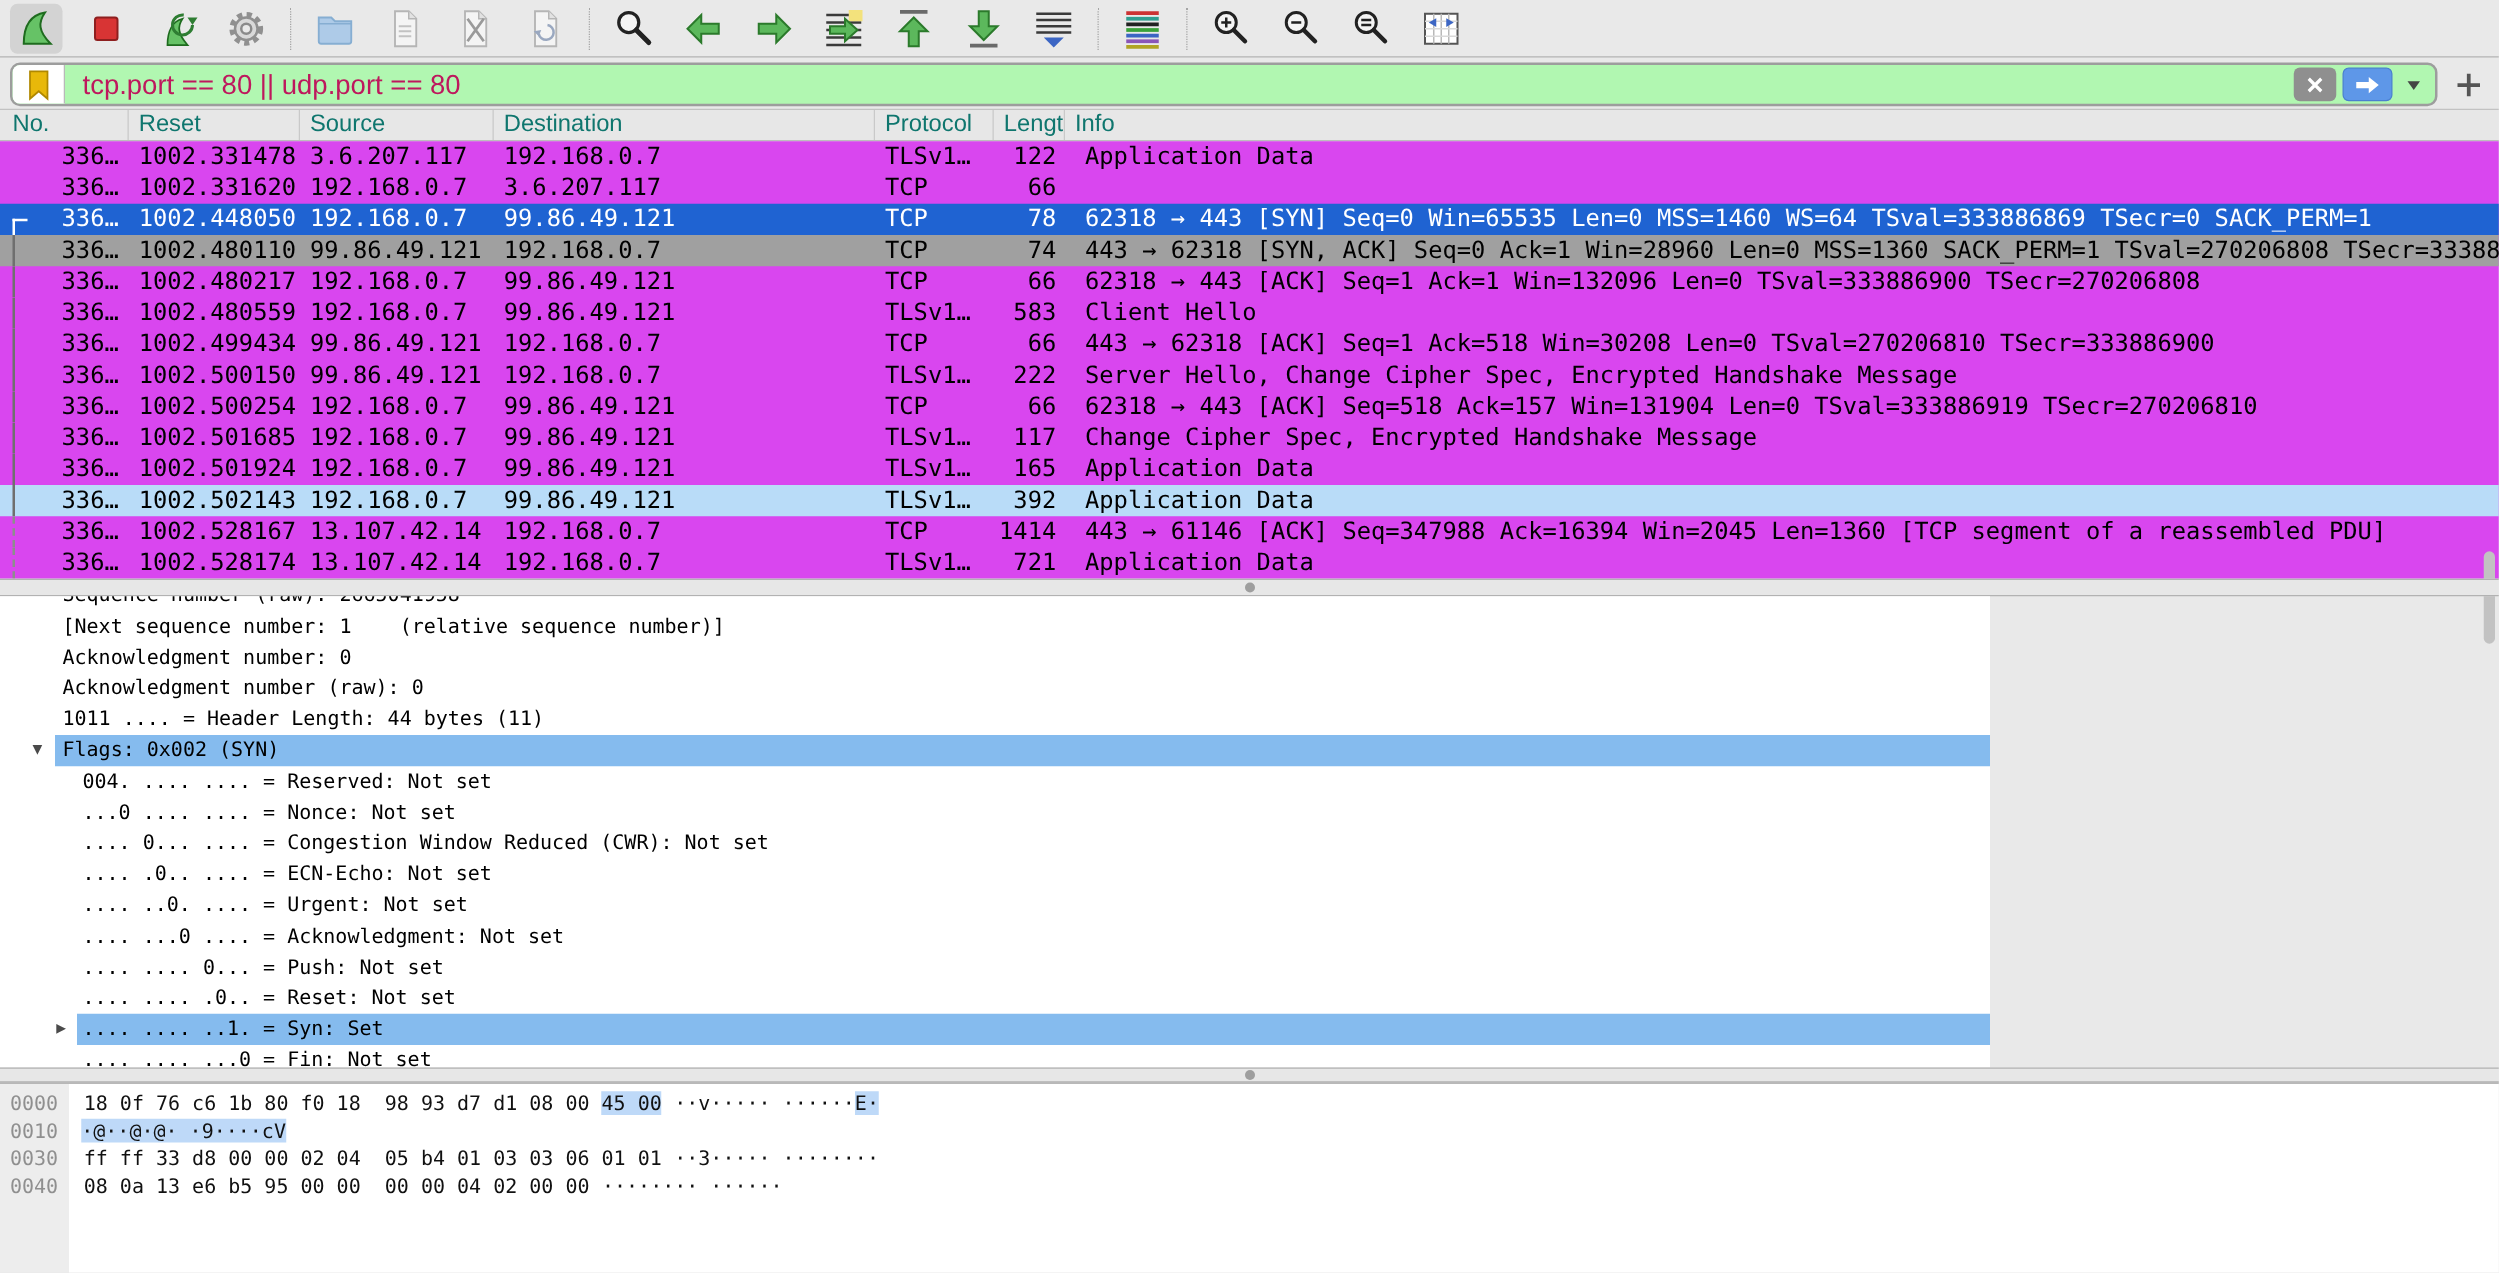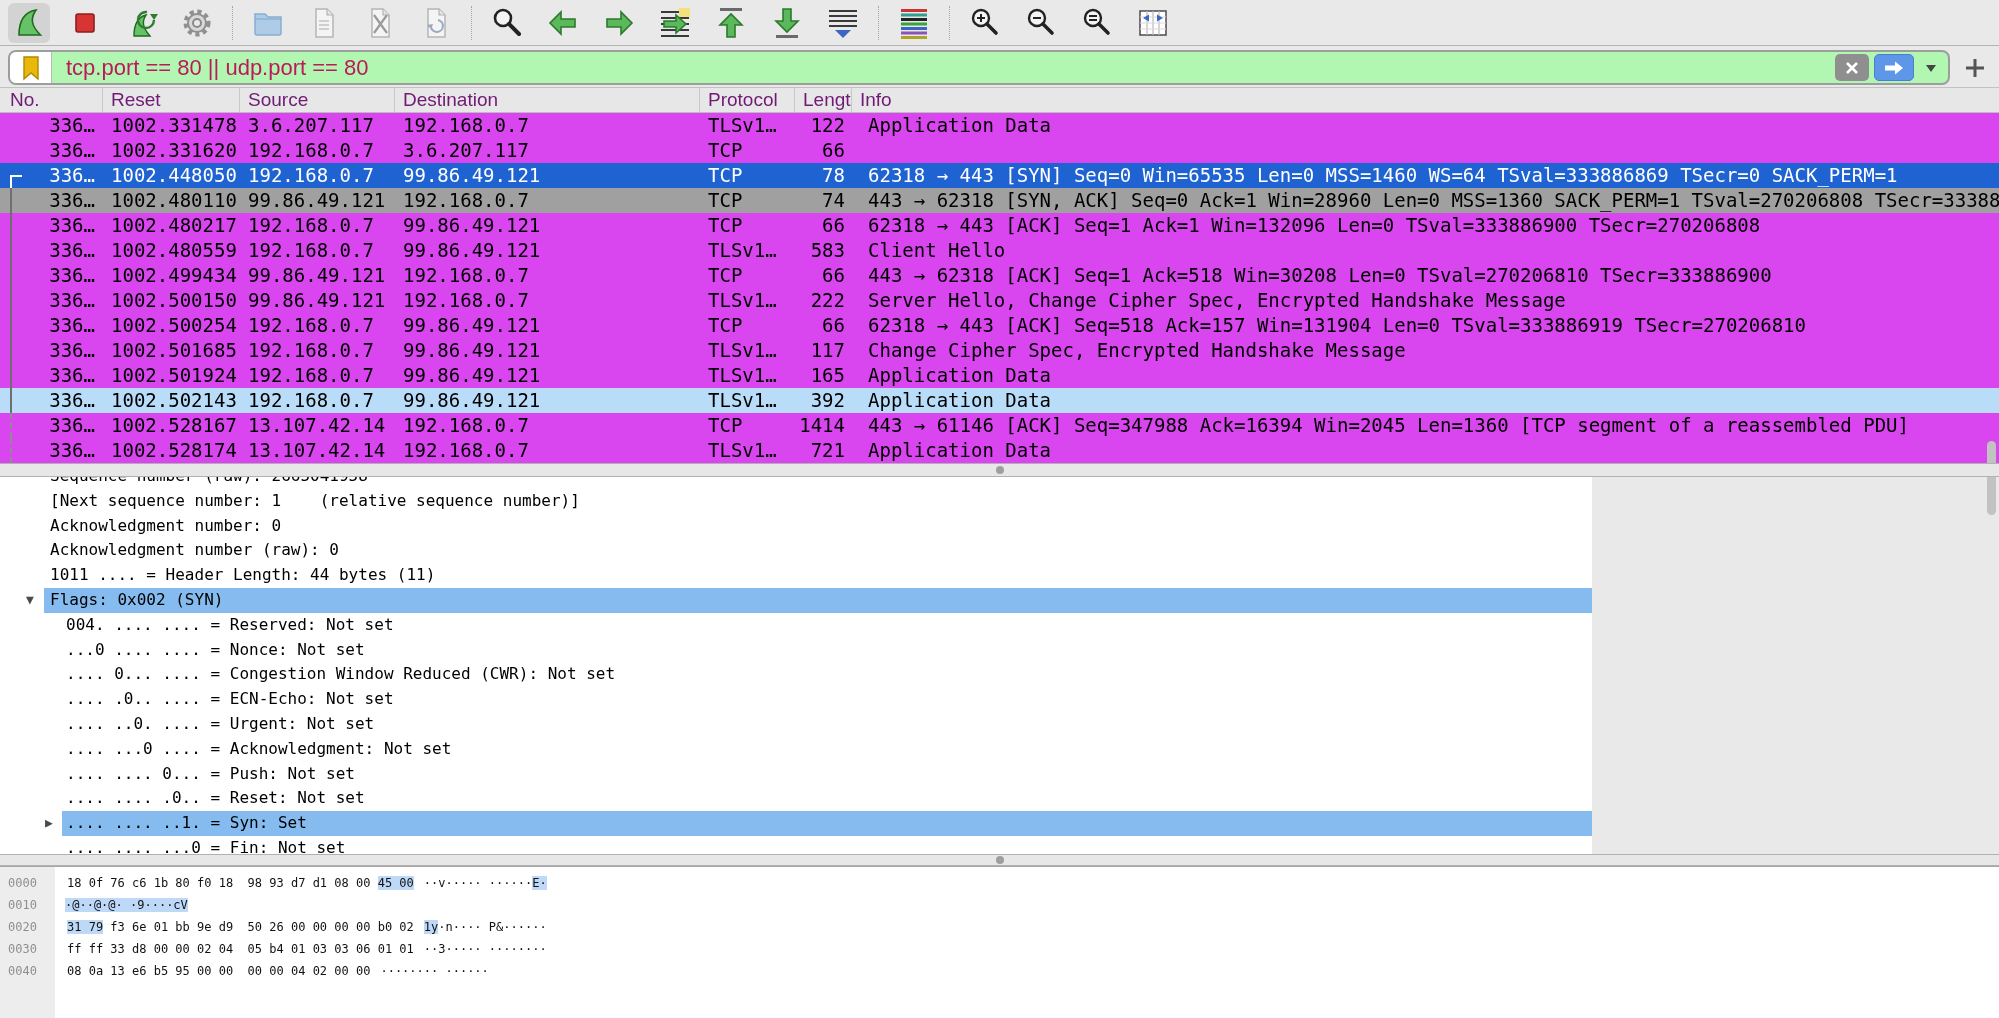--- a/index.html
+++ b/index.html
@@ -31,21 +31,21 @@
           justify-content:center; margin-right:5px; flex:0 0 auto; }
   #clear-btn { width:34px; background:#8f8f8f; }
   #apply-btn { width:40px; background:#5e97e8; border:1px solid #4a7fd0; }
   #filter-dd { width:24px; background:transparent; }
   #add-filter-btn { position:absolute; left:1958px; top:6px; width:34px; height:30px;
                     display:flex; align-items:center; justify-content:center; }
 
   
   #list-header { position:absolute; left:0; top:88px; width:1999px; height:25px;
                  background:#e7e7e7; border-bottom:1px solid #bdbdbd; display:flex;
-                 font-size:19px; color:#701a75; line-height:24px; }
+                 font-size:19px; color:#0f766e; line-height:24px; }
   .hcell { border-right:1px solid #c9c9c9; padding-left:8px; overflow:hidden; white-space:nowrap; }
   .c-no{width:103px; padding-left:10px;} .c-time{width:137px;} .c-src{width:155px;}
   .c-dst{width:305px;} .c-proto{width:95px;} .c-len{width:57px;} .c-info{flex:1; border-right:none;}
 
   #rows { position:absolute; left:0; top:113px; width:1999px; height:350px;
           background:#d946ef; }
   .prow { display:flex; height:25px; line-height:25px; font-size:19px;
           font-family:"DejaVu Sans Mono", monospace; white-space:pre; position:relative;
           overflow:hidden; color:#000; }
   .prow > span { overflow:hidden; flex:0 0 auto; }
@@ -81,21 +81,21 @@
   .lvl1 { padding-left:50px; } .lvl2 { padding-left:66px; }
   .dl.hl1 { background:linear-gradient(to right, transparent 44px, #85bbee 44px); }
   .dl.hl2 { background:linear-gradient(to right, transparent 62px, #85bbee 62px); }
   .twig { position:absolute; font-size:13px; color:#4a4a4a; }
   .twig.open { left:26px; } .twig.closed { left:45px; }
 
   
   #hexpane { position:absolute; left:0; top:866px; width:1999px; height:152px;
              background:linear-gradient(to right, #ededed 55px, #ffffff 55px);
              border-top:1px solid #a6a6a6; padding-top:5px; }
-  .hx { display:flex; height:22px; line-height:22px; font-size:12px;
+  .hx { display:flex; height:22px; line-height:22px; font-size:16px;
         font-family:"DejaVu Sans Mono", monospace; white-space:pre; color:#111; }
   .off { width:55px; padding-left:8px; color:#8f8f8f; }
   .hxb { margin-left:12px; } .hxa { margin-left:10px; }
   .hlb { background:#bed9f8; }
 </style>
 </head>
 <body>
 
 <div id="toolbar">
   <div class="tbtn pressed">
@@ -322,16 +322,15 @@
   </div>
 </div>
 
 <div class="splitter" id="split2">
     <span class="dot"></span>
   </div>
 
 <div id="hexpane">
   <div class="hx"><span class="off">0000</span><span class="hxb"><span>18 0f 76 c6 1b 80 f0 18  98 93 d7 d1 08 00 </span><span class="hlb">45 00</span><span></span></span><span class="hxa"><span>··v····· ······</span><span class="hlb">E·</span><span></span></span></div>
   <div class="hx"><span class="off">0010</span><span class="hxa"><span></span><span class="hlb">·@··@·@· ·9····cV</span><span></span></span></div>
-  <div class="hx"><span class="off">0020</span><span class="hxb"><span></span><span class="hlb">31 79</span><span> f3 6e 01 bb 9e d9  50 26 00 00 00 00 b0 02</span></span><span class="hxa"><span></span><span class="hlb">1y</span><span>·n···· P&amp;······</span></span></div>
   <div class="hx"><span class="off">0030</span><span class="hxb"><span>ff ff 33 d8 00 00 02 04  05 b4 01 03 03 06 01 01</span><span class="hlb"></span><span></span></span><span class="hxa"><span>··3····· ········</span><span class="hlb"></span><span></span></span></div>
   <div class="hx"><span class="off">0040</span><span class="hxb"><span>08 0a 13 e6 b5 95 00 00  00 00 04 02 00 00</span><span class="hlb"></span><span></span></span><span class="hxa"><span>········ ······</span><span class="hlb"></span><span></span></span></div>
 </div>
 
 </body></html>

